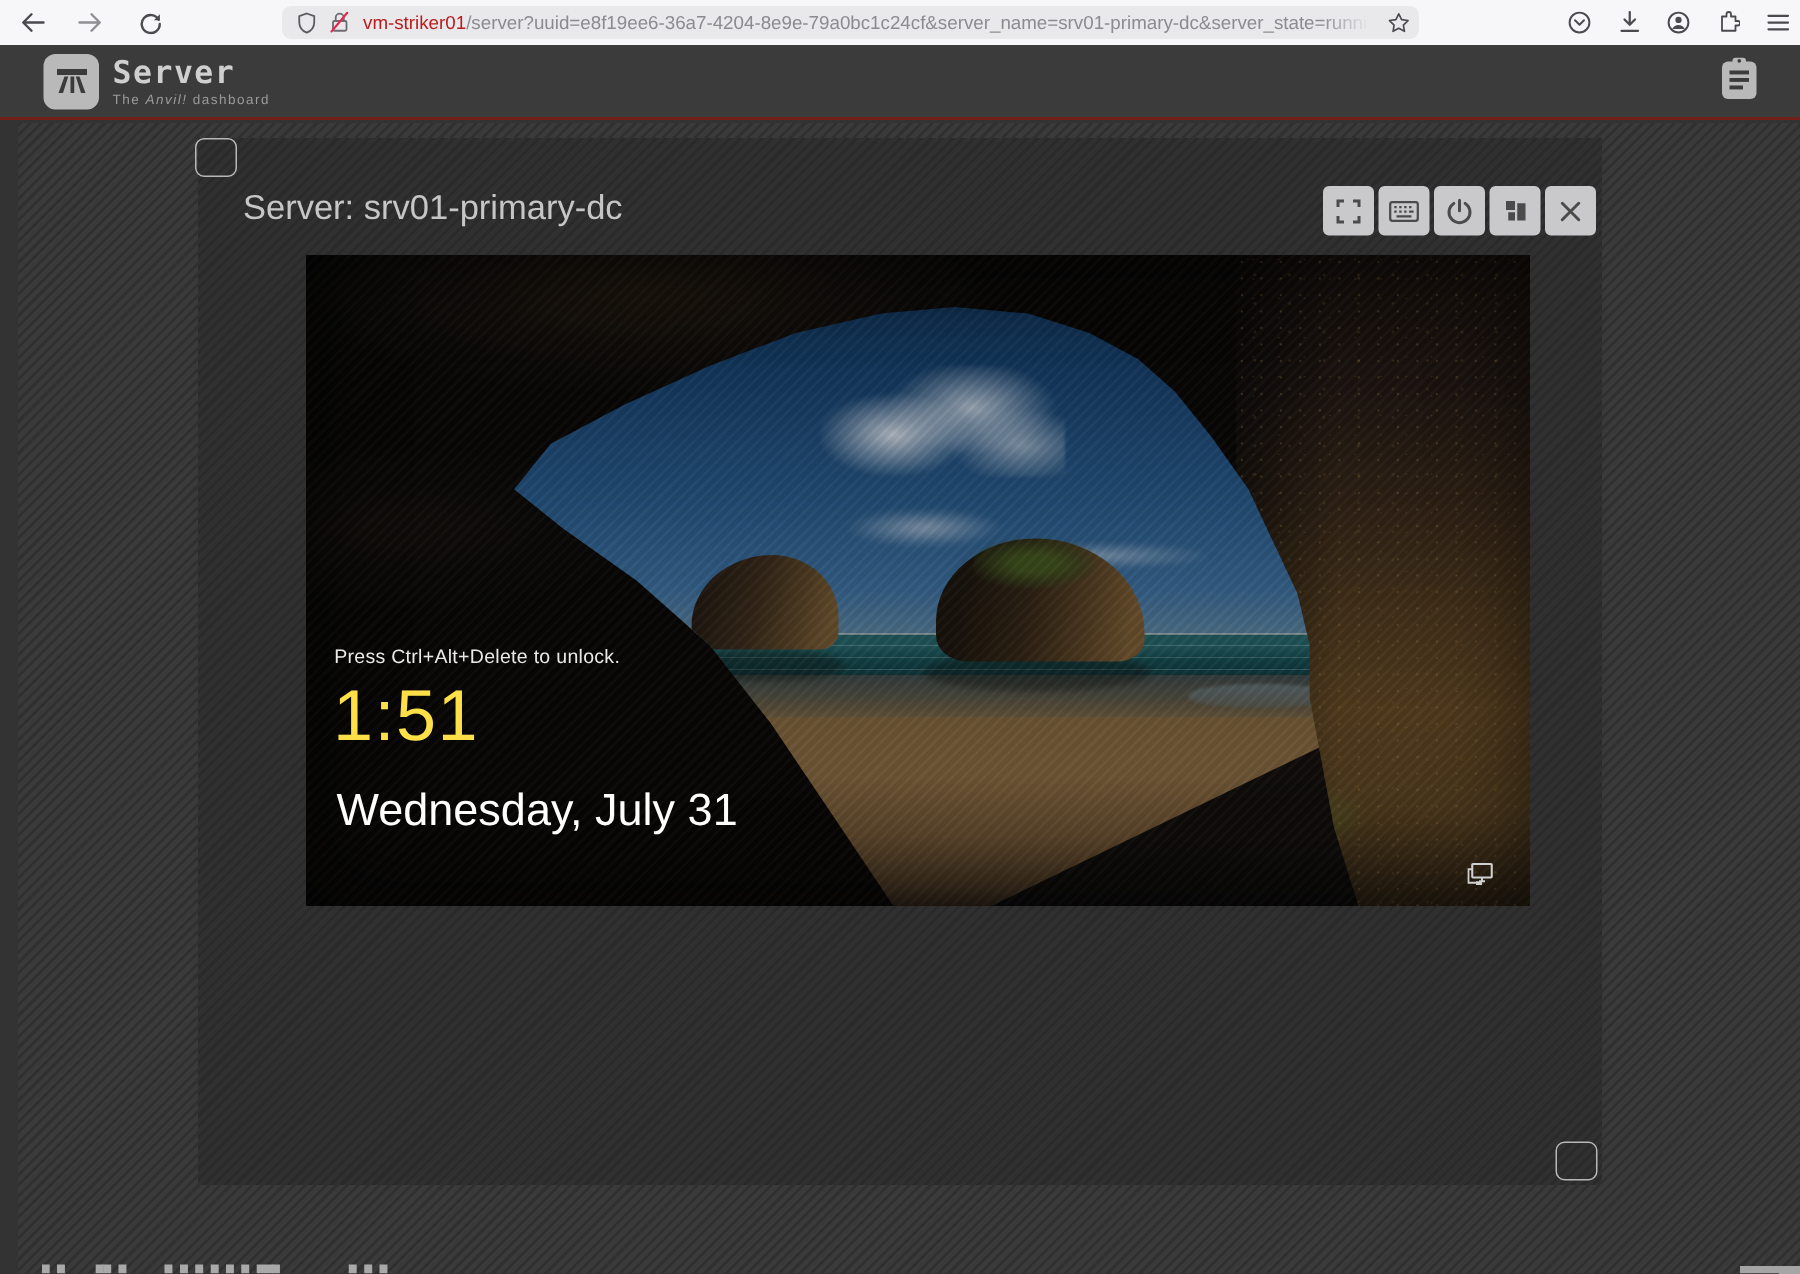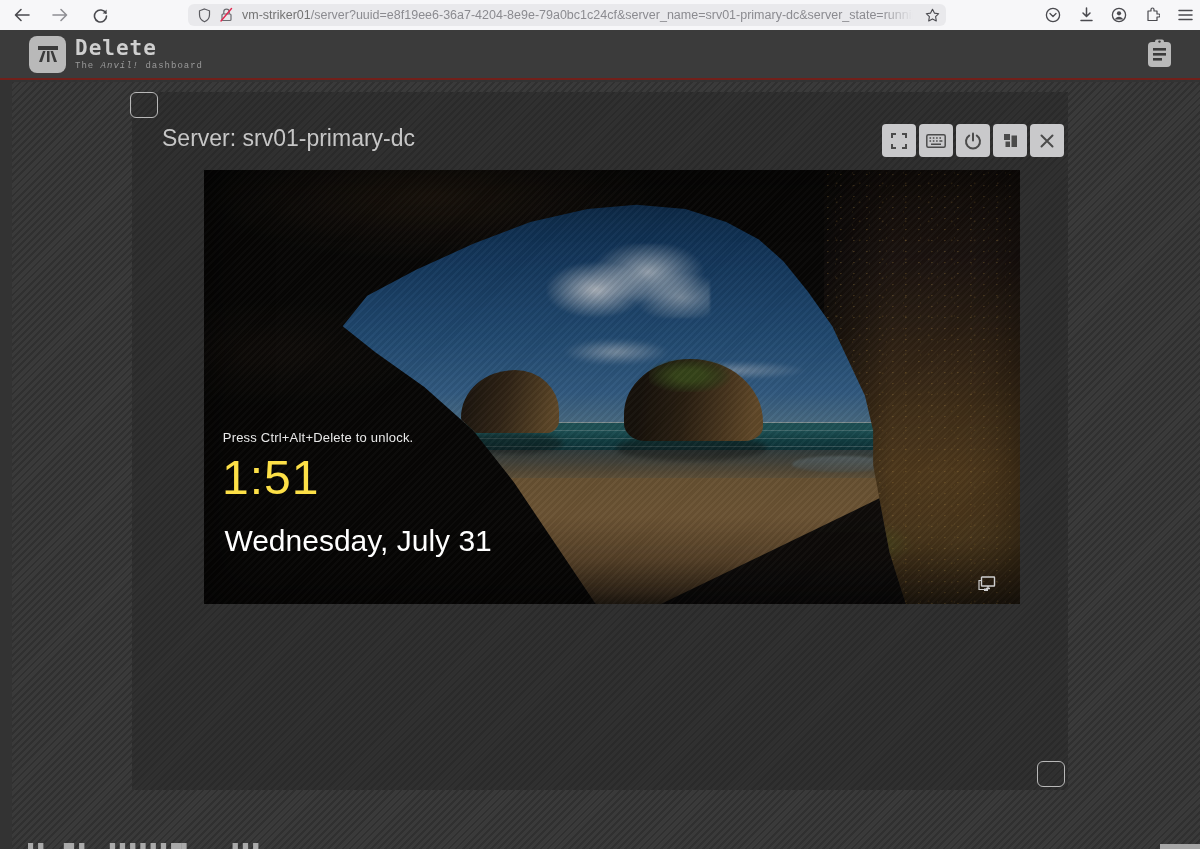--- a/index.html
+++ b/index.html
@@ -7,33 +7,33 @@
   .stage { position:relative; width:1200px; height:849px; }
 
   
   .browser-bar { position:absolute; left:0; top:0; width:1200px; height:30px; background:#f7f7f9; display:flex; align-items:center; }
   .nav-btn { width:28px; height:24px; display:flex; align-items:center; justify-content:center; border-radius:4px; }
   .nav-btn svg { display:block; }
   .back-btn { margin-left:8px; }
   .url-bar { position:absolute; left:188px; top:4px; width:758px; height:22px; background:#e9e9ec; border-radius:6px; display:flex; align-items:center; padding:0 6px 0 10px; }
   .url-ico { display:flex; align-items:center; margin-right:8px; flex:0 0 auto; }
   .url-text { position:relative; flex:1 1 auto; overflow:hidden; white-space:nowrap; font-size:12.5px; height:22px; line-height:22px; }
-  .url-host { color:#737373; }
+  .url-host { color:#b91c1c; }
   .url-path { color:#8b8b90; }
   .url-fade { position:absolute; right:0; top:0; width:40px; height:22px; background:linear-gradient(90deg, rgba(233,233,236,0), #e9e9ec 80%); }
   .star { margin-left:4px; flex:0 0 auto; display:flex; align-items:center; }
   .chrome-right { position:absolute; right:6px; top:0; height:30px; display:flex; align-items:center; gap:15px; }
   .chrome-right .cicon { display:flex; align-items:center; justify-content:center; width:18px; height:18px; }
 
   
   .app-header { position:absolute; left:0; top:30px; width:1200px; height:50px; background:#3b3b3b; border-bottom:2px solid #72201a; display:flex; align-items:center; }
   .logo-box { width:37px; height:37px; margin-left:29px; background:#b9b9b9; border-radius:8px; display:flex; align-items:center; justify-content:center; }
   .brand { margin-left:9px; display:flex; flex-direction:column; }
   .brand-name { font-family:"DejaVu Sans Mono",monospace; font-weight:bold; font-size:21px; color:#cfcfcf; line-height:21px; letter-spacing:1px; }
-  .brand-tag { font-family:Liberation Mono, monospace; font-size:9px; color:#9a9a9a; letter-spacing:1px; margin-top:2px; }
+  .brand-tag { font-family:Liberation Sans, sans-serif; font-size:9px; color:#9a9a9a; letter-spacing:1px; margin-top:2px; }
   .brand-tag .em { font-style:italic; }
   .header-right { position:absolute; right:28px; top:0; height:50px; display:flex; align-items:center; }
 
   
   .content { position:absolute; left:12px; top:82px; width:1200px; height:767px;
     background:repeating-linear-gradient(135deg, #303030 0 2px, #3a3a3a 2px 5px); }
   .panel { position:absolute; left:120px; top:10px; width:936px; height:698px;
     background:repeating-linear-gradient(135deg, #2a2a2a 0 2px, #303030 2px 5px); }
   .corner-tab { position:absolute; width:28px; height:26px; border:1px solid #b8b8b8; border-radius:6px; background:transparent; }
   .corner-tl { left:-2px; top:0px; }
@@ -185,21 +185,21 @@
   </div>
 
   <div class="app-header">
     <div class="logo-box">
       <svg width="26" height="24" viewBox="0 0 26 24">
         <path d="M3 4h20v4H3z" fill="#3b3b3b"></path>
         <path d="M8 9L4 20h3l3.5-11zM12 9h2.5v11H12zM18 9l4 11h-3l-3.5-11z" fill="#3b3b3b"></path>
       </svg>
     </div>
     <div class="brand">
-      <span class="brand-name">Delete</span>
+      <span class="brand-name">Server</span>
       <span class="brand-tag"><span>The </span><span class="em">Anvil!</span><span> dashboard</span></span>
     </div>
     <div class="header-right">
       <span>
         <svg width="25" height="29" viewBox="0 0 25 29">
           <rect x="1" y="3" width="23" height="25" rx="4" fill="#b9b9b9"></rect>
           <rect x="8" y="0.5" width="9" height="5" rx="2" fill="#b9b9b9"></rect>
           <circle cx="12.5" cy="2.6" r="1.2" fill="#3b3b3b"></circle>
           <rect x="6" y="9" width="13" height="2.6" fill="#3b3b3b"></rect>
           <rect x="6" y="14" width="13" height="2.6" fill="#3b3b3b"></rect>

